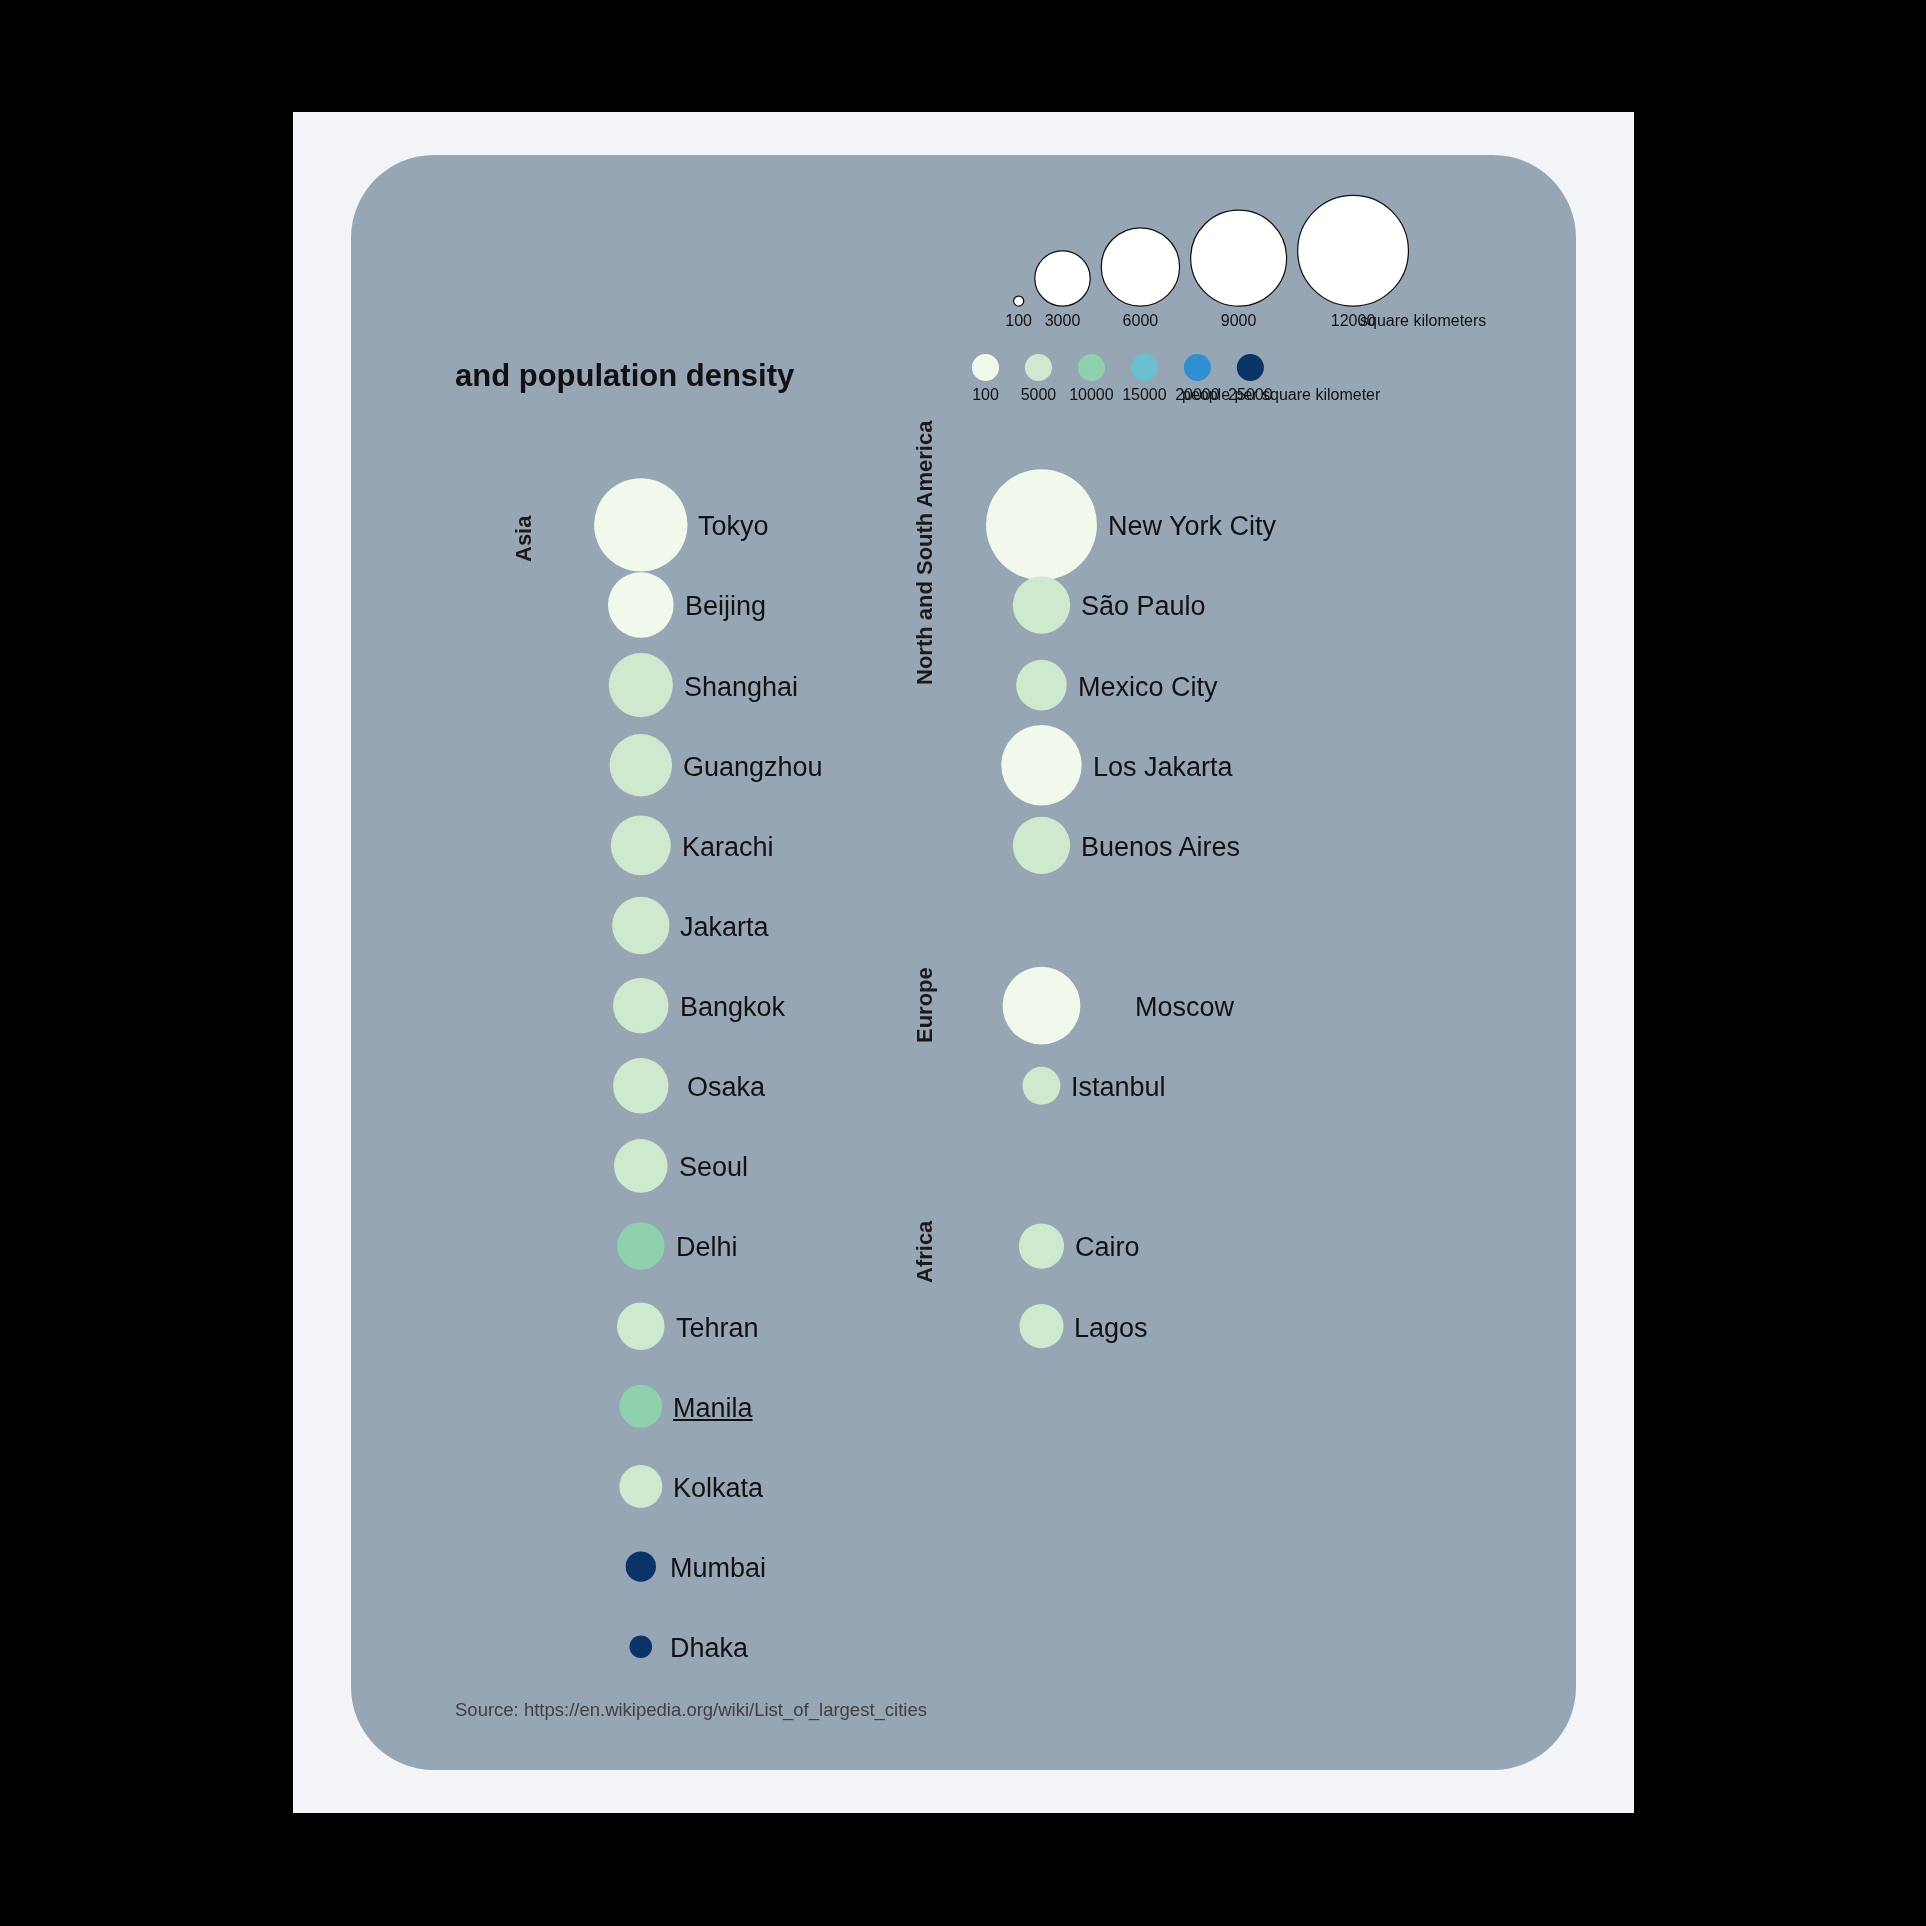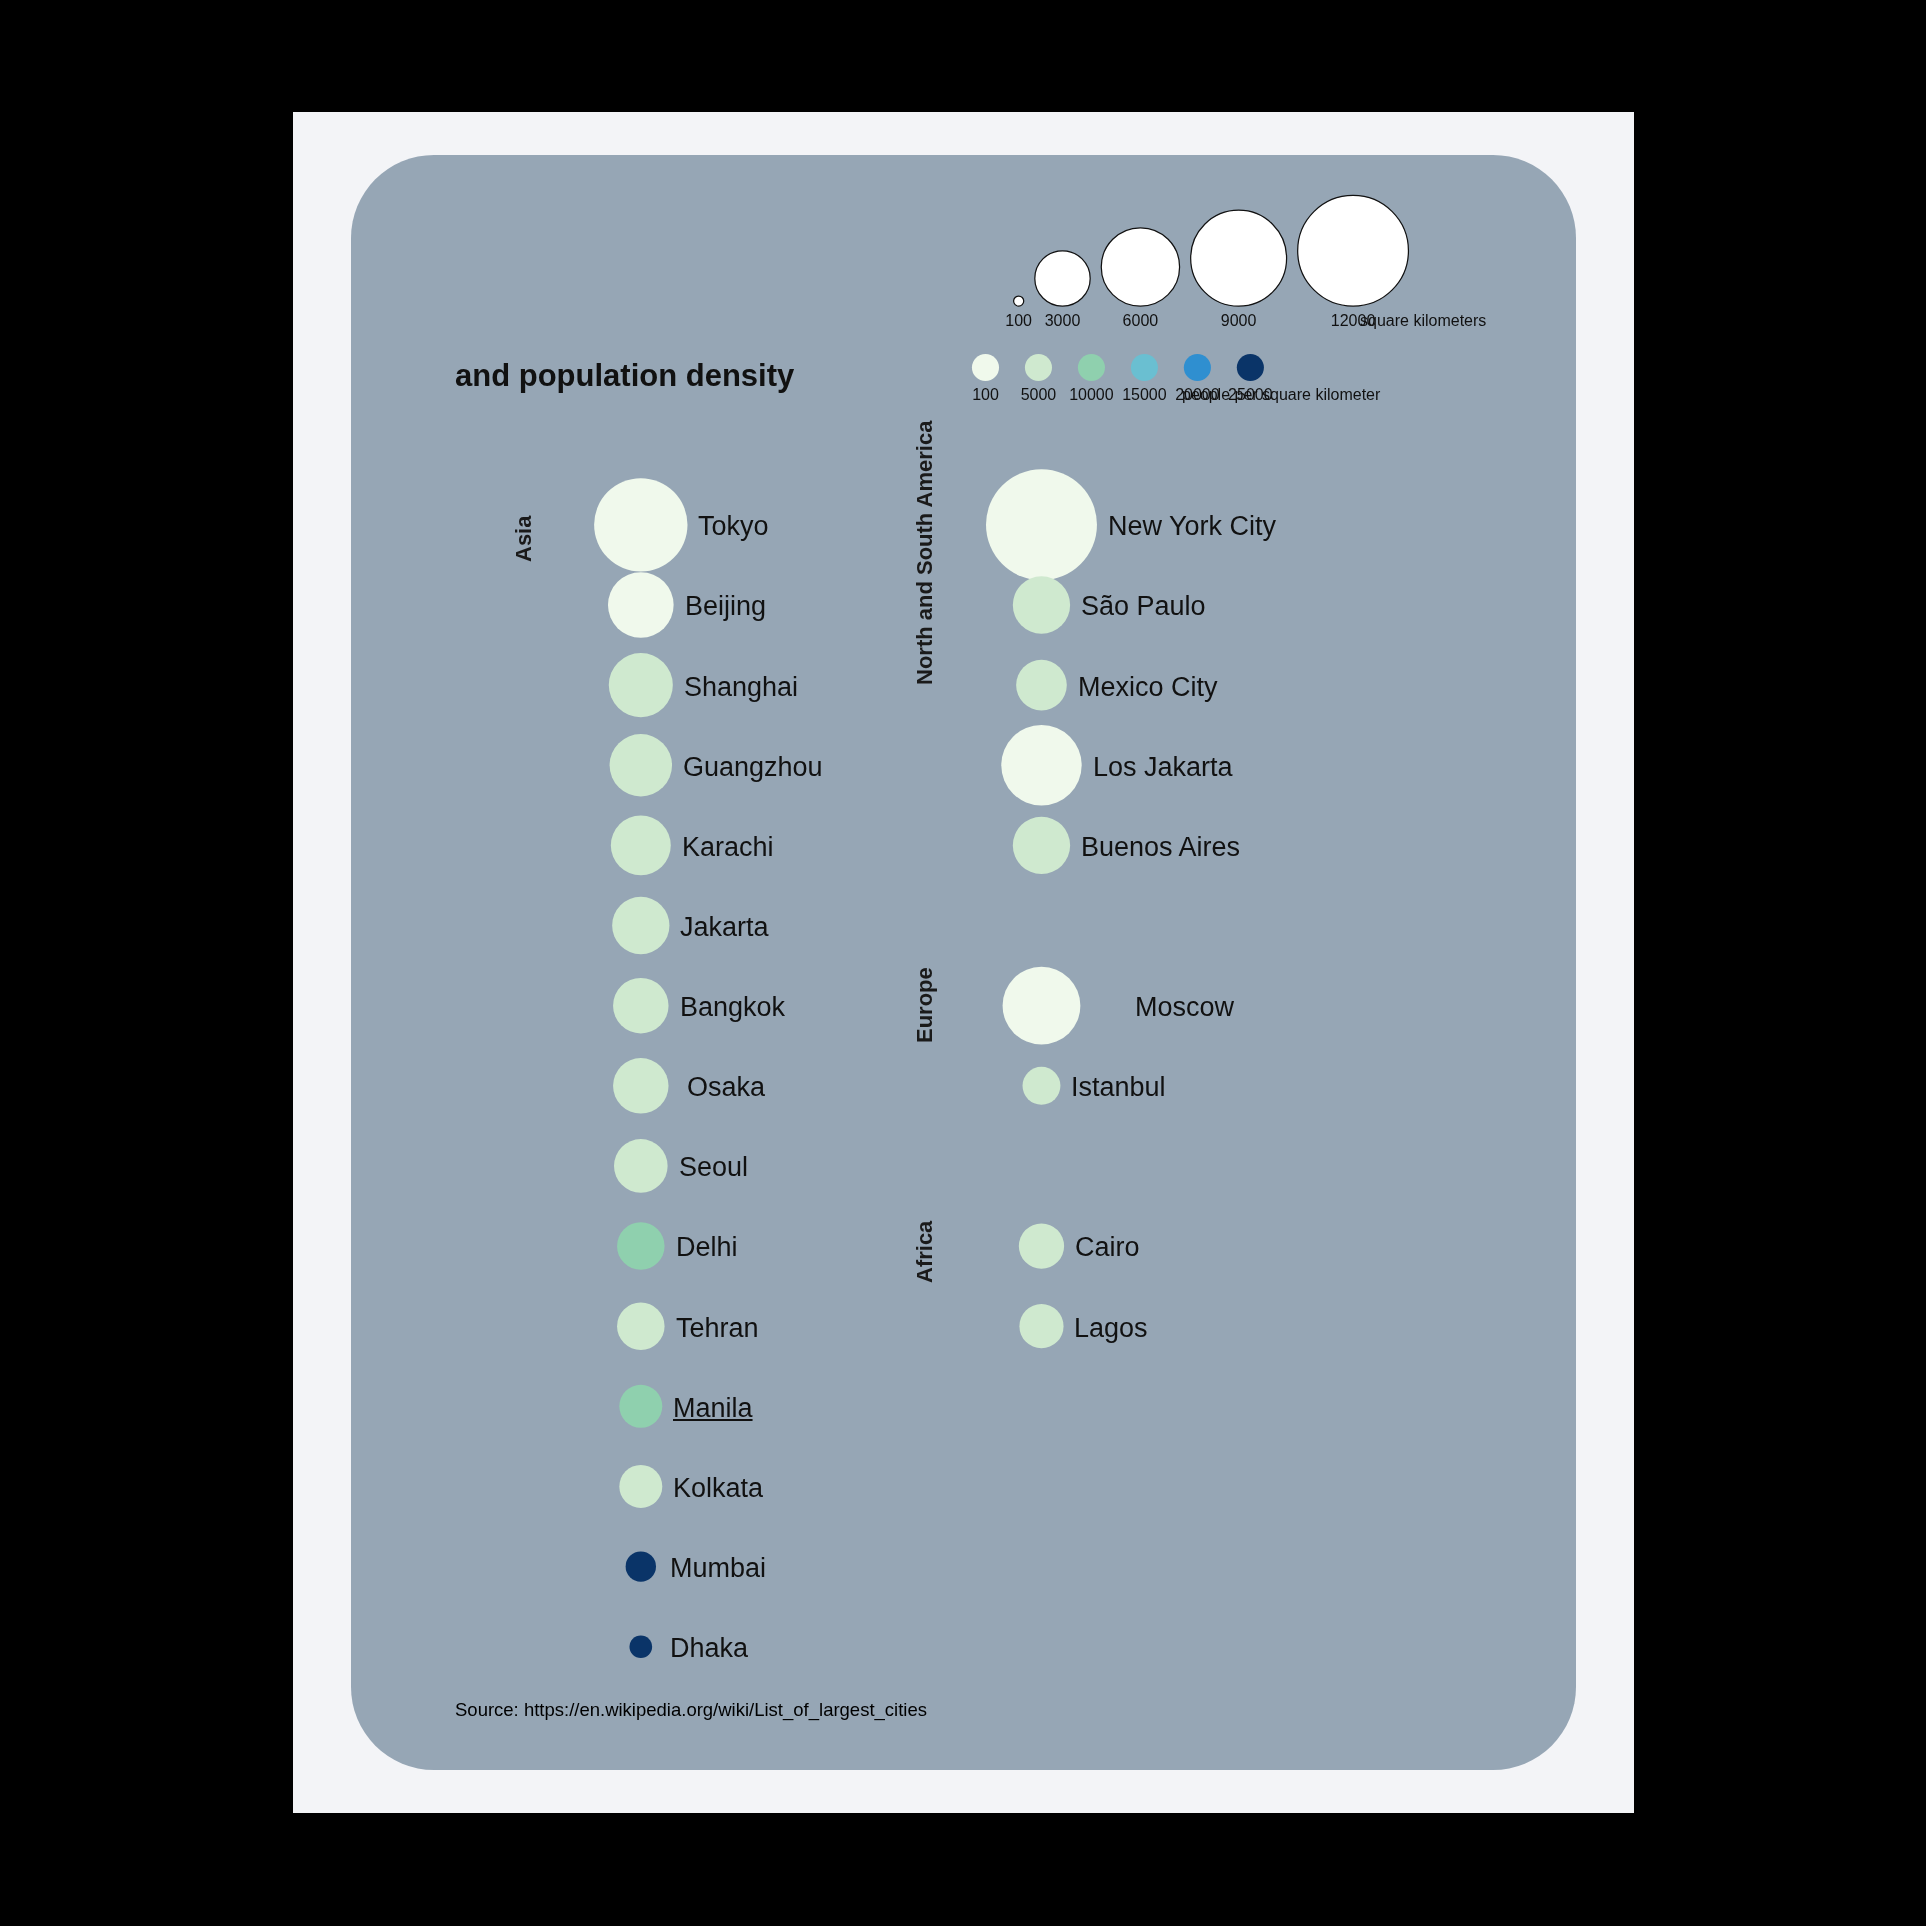--- a/index.html
+++ b/index.html
@@ -1,19 +1,19 @@
 <!DOCTYPE html>
 <html style="font-size:10px"><head>
 <meta charset="utf-8">
 <style>
   html,body{margin:0;padding:0;background:#000;width:1926px;height:1926px;font-family:"Segoe UI","Helvetica Neue",Arial,sans-serif;color:#1a1a1a;}
   .page{position:absolute;left:293px;top:112px;width:1341px;height:1701px;background:#f3f4f7;}
   .panel{position:absolute;left:58px;top:43px;width:1225px;height:1615px;background:#96a6b5;border-radius:83px;}
   .title{position:absolute;left:104px;font-weight:700;font-size:31px;color:#111;}
-  .source{position:absolute;left:104px;bottom:49px;font-size:18.5px;color:#000000;}
+  .source{position:absolute;left:104px;bottom:49px;font-size:18.5px;color:#404040;}
   .legend-size{position:absolute;}
   .legend-size circle{fill:#fff;stroke:#111;stroke-width:2;}
   .legend-size text{font-size:26px;fill:#111;text-anchor:middle;}
   .legend-color{position:absolute;}
   .legend-color text{font-size:26px;fill:#111;text-anchor:middle;}
   .region-label{position:absolute;font-weight:700;font-size:22px;transform:rotate(-90deg);transform-origin:left top;white-space:nowrap;}
   .city-label{position:absolute;font-size:27px;color:#111;white-space:nowrap;}
   svg{position:absolute;left:0;top:0;overflow:visible;}
 </style>
 </head>

